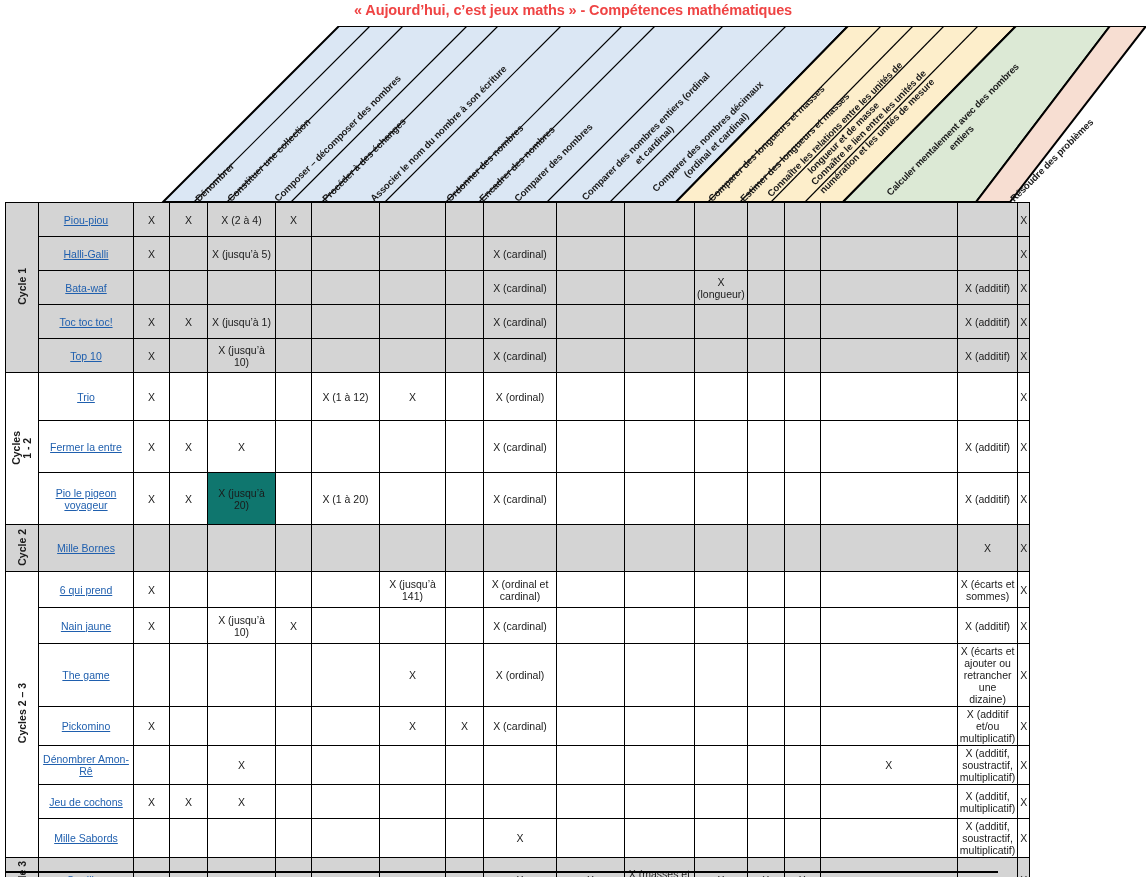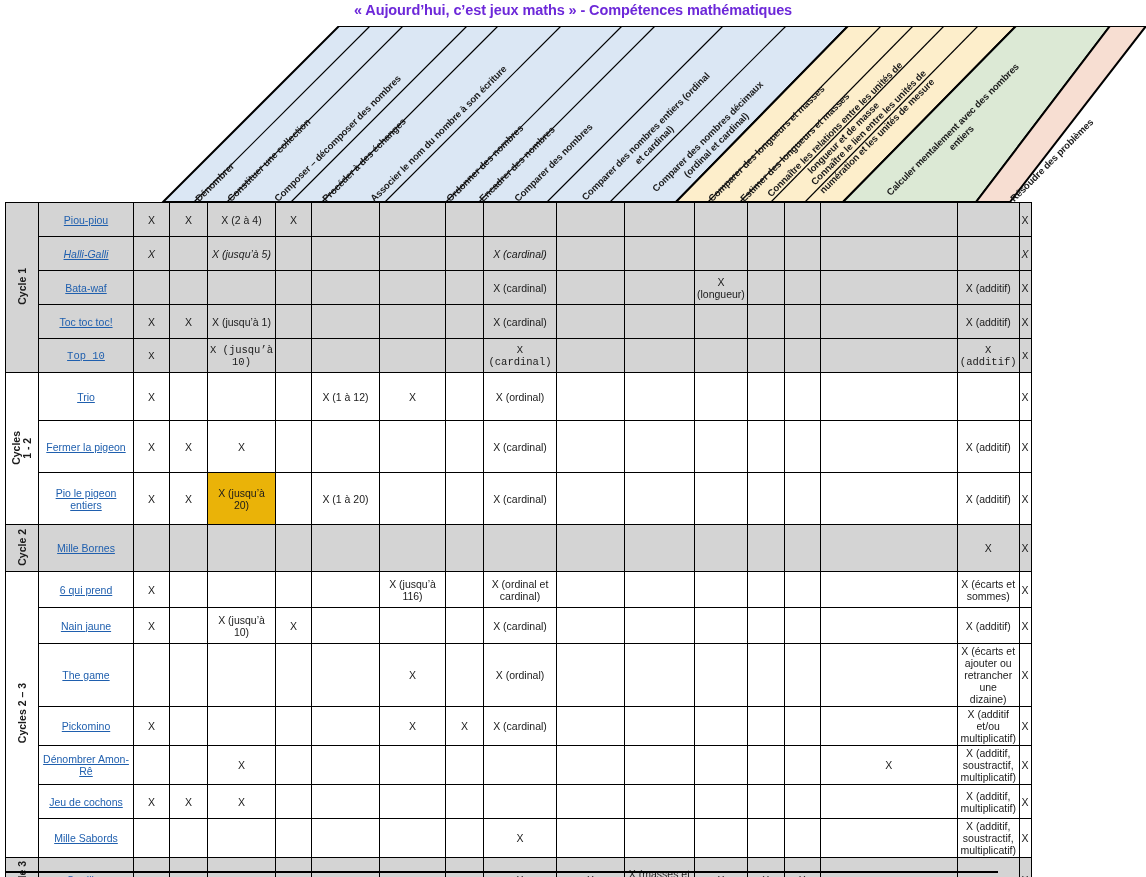--- a/index.html
+++ b/index.html
@@ -12,21 +12,21 @@
     color: #1a1a1a;
     overflow: hidden;
     position: relative;
   }
   #title {
     position: absolute;
     top: 0px; left: 0; width: 1146px;
     text-align: center;
     font-size: 14.5px;
     font-weight: bold;
-    color: #6d28d9;
+    color: #ef4444;
     letter-spacing: -0.1px;
     line-height: 20px;
   }
 
   
   #header-band {
     position: absolute;
     top: 26px; left: 0;
     width: 1146px; height: 176px;
   }
@@ -176,21 +176,21 @@
         <td class="c8"></td>
         <td class="c9"></td>
         <td class="c10"></td>
         <td class="c11"></td>
         <td class="c12"></td>
         <td class="c13"></td>
         <td class="c14"></td>
         <td class="c15"></td>
         <td class="c16 outer">X</td>
       </tr>
-      <tr class="shaded" style="height: 34px; font-style: italic;">
+      <tr class="shaded" style="height: 34px;">
         <td class="game"><a>Halli-Galli</a></td>
         <td class="c1">X</td>
         <td class="c2"></td>
         <td class="c3">X (jusqu’à 5)</td>
         <td class="c4"></td>
         <td class="c5"></td>
         <td class="c6"></td>
         <td class="c7"></td>
         <td class="c8">X (cardinal)</td>
         <td class="c9"></td>
@@ -233,21 +233,21 @@
         <td class="c8">X (cardinal)</td>
         <td class="c9"></td>
         <td class="c10"></td>
         <td class="c11"></td>
         <td class="c12"></td>
         <td class="c13"></td>
         <td class="c14"></td>
         <td class="c15">X (additif)</td>
         <td class="c16 outer">X</td>
       </tr>
-      <tr class="shaded" style="height: 34px; font-family: Liberation Mono, monospace;">
+      <tr class="shaded" style="height: 34px;">
         <td class="game"><a>Top 10</a></td>
         <td class="c1">X</td>
         <td class="c2"></td>
         <td class="c3">X (jusqu’à 10)</td>
         <td class="c4"></td>
         <td class="c5"></td>
         <td class="c6"></td>
         <td class="c7"></td>
         <td class="c8">X (cardinal)</td>
         <td class="c9"></td>
@@ -273,43 +273,43 @@
         <td class="c9"></td>
         <td class="c10"></td>
         <td class="c11"></td>
         <td class="c12"></td>
         <td class="c13"></td>
         <td class="c14"></td>
         <td class="c15"></td>
         <td class="c16 outer">X</td>
       </tr>
       <tr class="plain" style="height: 52px;">
-        <td class="game"><a>Fermer la pigeon</a></td>
+        <td class="game"><a>Fermer la entre</a></td>
         <td class="c1">X</td>
         <td class="c2">X</td>
         <td class="c3">X</td>
         <td class="c4"></td>
         <td class="c5"></td>
         <td class="c6"></td>
         <td class="c7"></td>
         <td class="c8">X (cardinal)</td>
         <td class="c9"></td>
         <td class="c10"></td>
         <td class="c11"></td>
         <td class="c12"></td>
         <td class="c13"></td>
         <td class="c14"></td>
         <td class="c15">X (additif)</td>
         <td class="c16 outer">X</td>
       </tr>
       <tr class="plain" style="height: 52px;">
-        <td class="game"><a>Pio le pigeon entiers</a></td>
+        <td class="game"><a>Pio le pigeon voyageur</a></td>
         <td class="c1">X</td>
         <td class="c2">X</td>
-        <td class="c3" style="background: #eab308;">X (jusqu’à 20)</td>
+        <td class="c3" style="background: #0f766e;">X (jusqu’à 20)</td>
         <td class="c4"></td>
         <td class="c5">X (1 à 20)</td>
         <td class="c6"></td>
         <td class="c7"></td>
         <td class="c8">X (cardinal)</td>
         <td class="c9"></td>
         <td class="c10"></td>
         <td class="c11"></td>
         <td class="c12"></td>
         <td class="c13"></td>
@@ -338,21 +338,21 @@
         <td class="c16 outer">X</td>
       </tr>
       <tr class="plain" style="height: 36px;">
         <td class="cycle outer" rowspan="7"><span class="vert">Cycles 2 – 3</span></td>
         <td class="game"><a>6 qui prend</a></td>
         <td class="c1">X</td>
         <td class="c2"></td>
         <td class="c3"></td>
         <td class="c4"></td>
         <td class="c5"></td>
-        <td class="c6">X (jusqu’à 116)</td>
+        <td class="c6">X (jusqu’à 141)</td>
         <td class="c7"></td>
         <td class="c8">X (ordinal et cardinal)</td>
         <td class="c9"></td>
         <td class="c10"></td>
         <td class="c11"></td>
         <td class="c12"></td>
         <td class="c13"></td>
         <td class="c14"></td>
         <td class="c15">X (écarts et sommes)</td>
         <td class="c16 outer">X</td>

